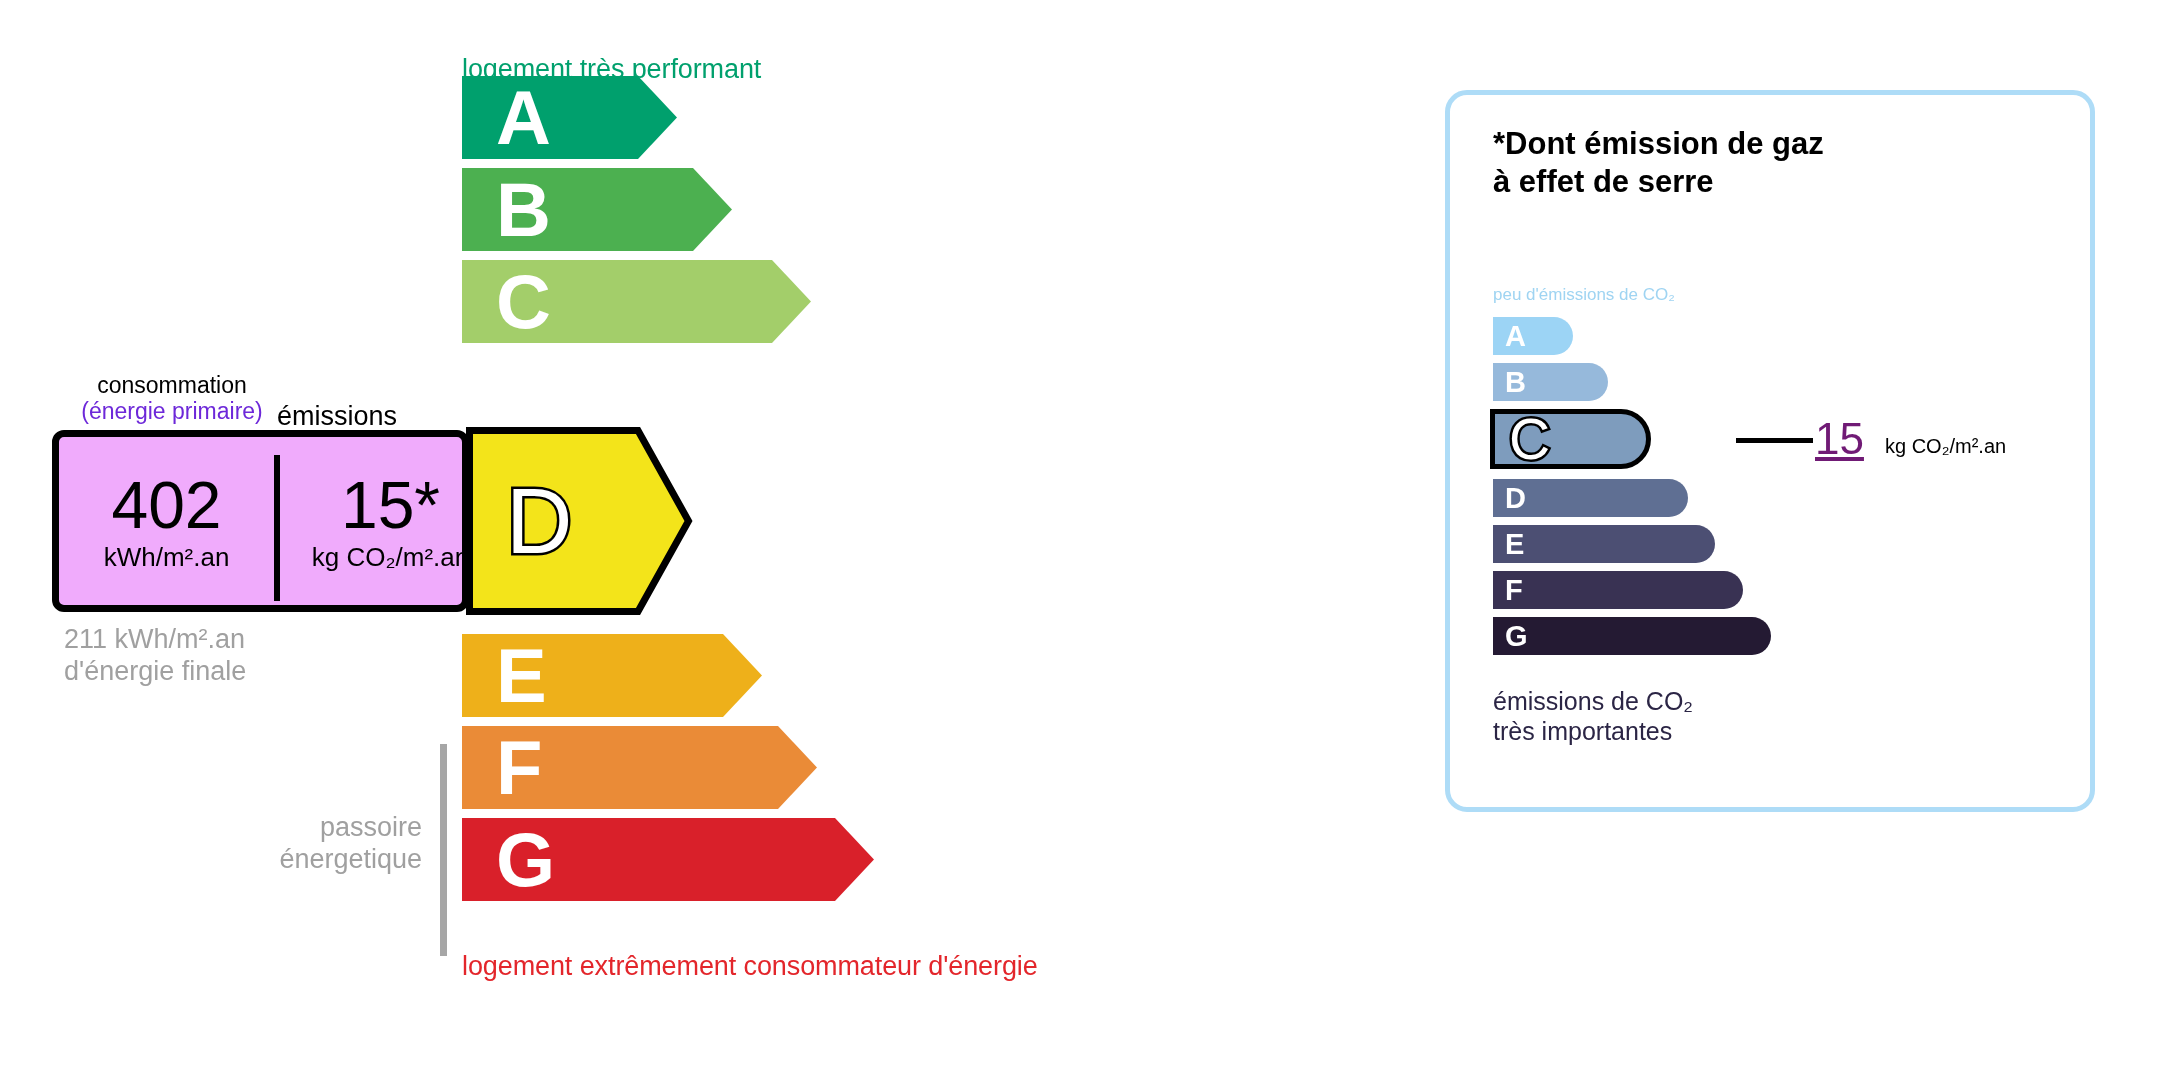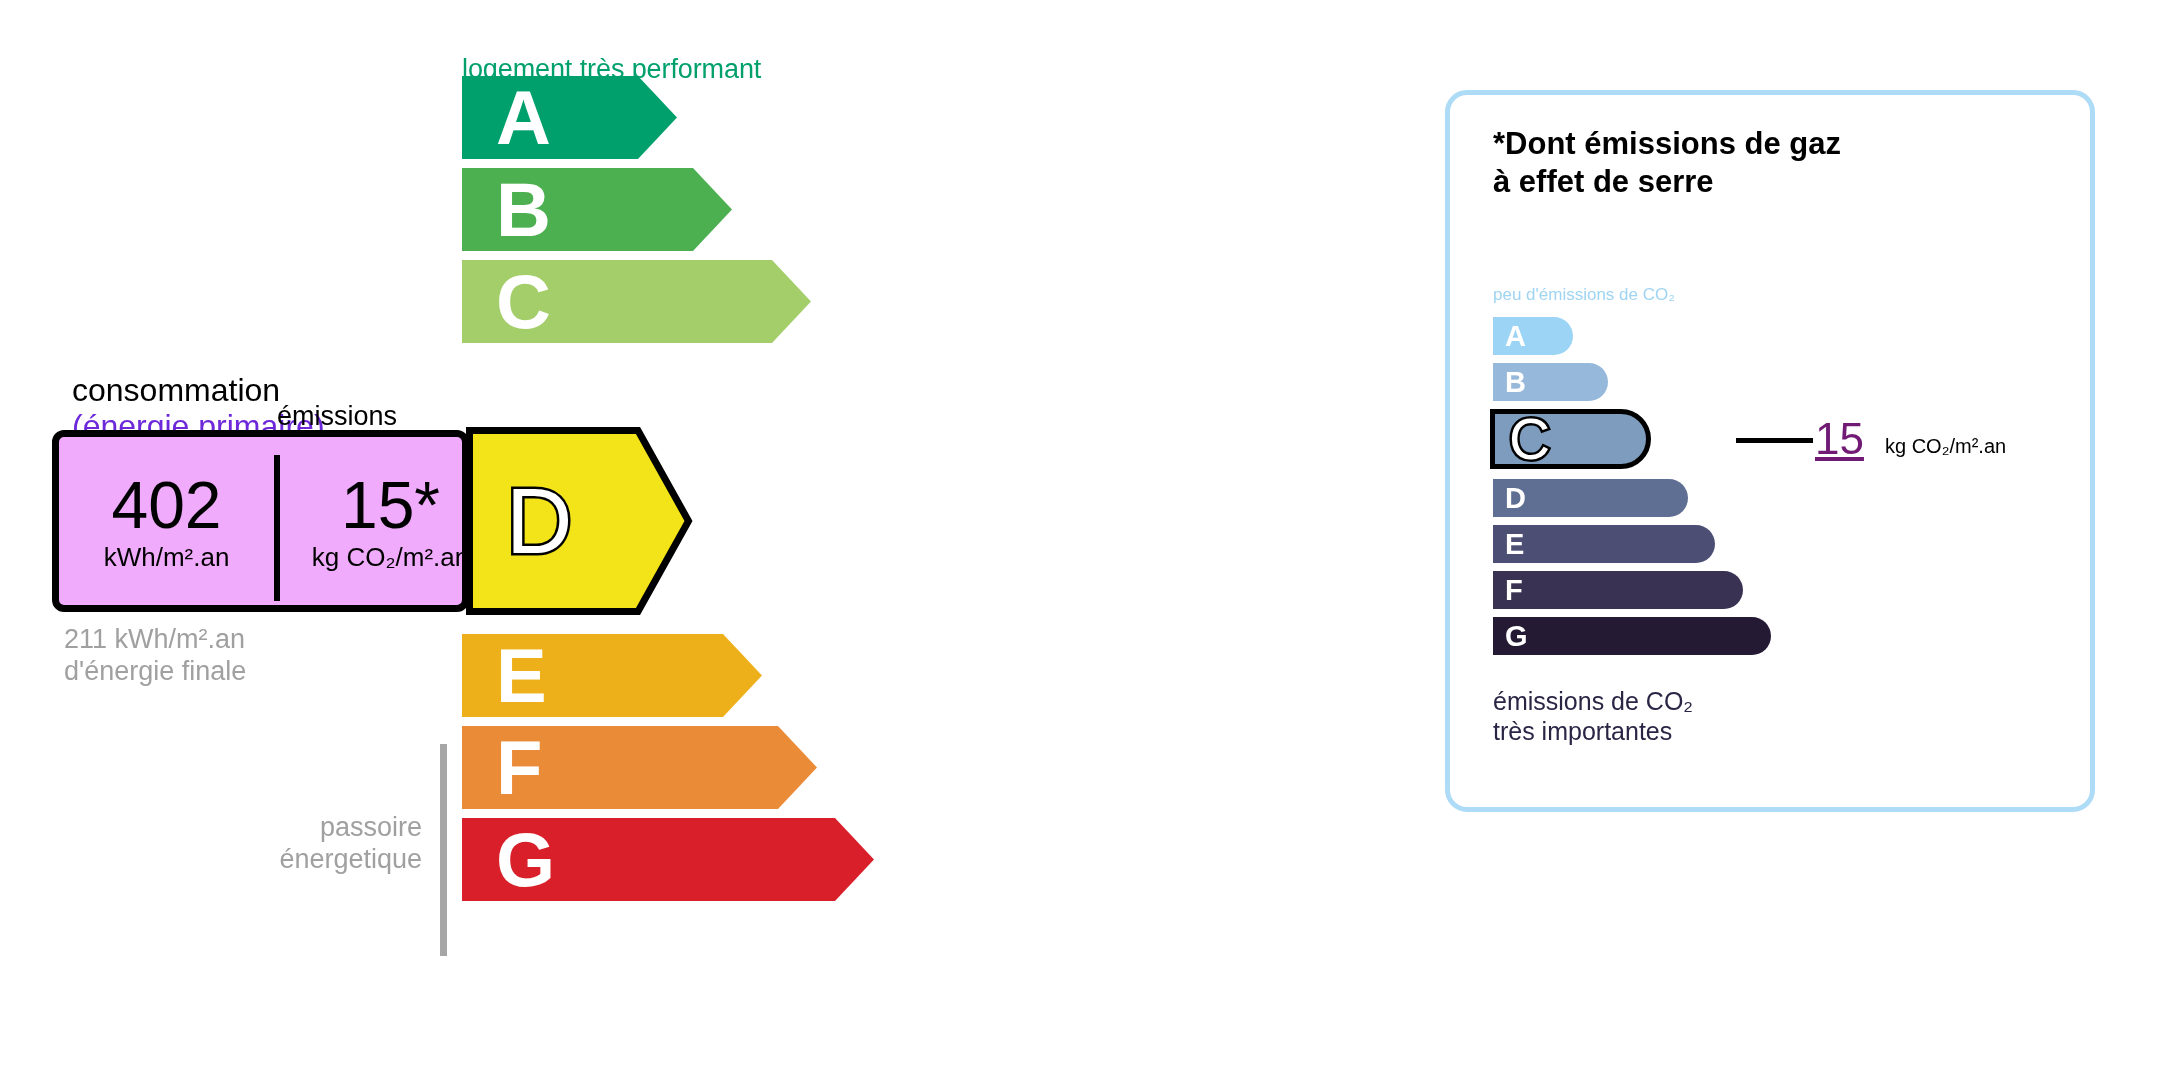--- a/index.html
+++ b/index.html
@@ -128,21 +128,21 @@
     color: #000000;
     line-height: 1;
   }
 
   .label-consommation {
     position: absolute;
     left: 72px;
     top: 373px;
     width: 200px;
     text-align: center;
-    font-size: 32px;
+    font-size: 23px;
     color: #000000;
     line-height: 1.12;
   }
   .label-consommation .sub {
     color: #6d28d9;
     white-space: nowrap;
   }
   .label-emissions {
     position: absolute;
     left: 277px;
@@ -357,20 +357,21 @@
 
     <div class="arrow-row" style="top:818px; width:412px; height:83px;">
       <div class="arrow">
         <svg viewBox="0 0 412 83" preserveAspectRatio="none">
           <polygon points="0,0 373,0 412,41.5 373,83 0,83" fill="#d9202a"></polygon>
         </svg>
         <span class="letter">G</span>
       </div>
     </div>
 
+    <div class="bottom-caption">logement extrêmement consommateur d'énergie</div>
 
     <div class="label-consommation">
       <span>consommation</span><br>
       <span class="sub">(énergie primaire)</span>
     </div>
     <div class="label-emissions">émissions</div>
 
     <div class="conso-box">
       <div class="conso-cell left">
         <div class="conso-value">402</div>
@@ -391,21 +392,21 @@
     <div class="passoire-line"></div>
     <div class="passoire-text">
       <span>passoire</span><br>
       <span>énergetique</span>
     </div>
   </div>
 
   <div class="co2-panel">
 
     <div class="co2-title">
-      <span>*Dont émissions de gaz</span><br>
+      <span>*Dont émission de gaz</span><br>
       <span>à effet de serre</span>
     </div>
 
     <div class="co2-top-caption">peu d'émissions de CO₂</div>
 
     <div class="co2-bars">
 
       <div class="co2-row">
         <div class="co2-bar" style="width:80px; background:#9cd4f5;"></div>
         <span class="co2-letter">A</span>

